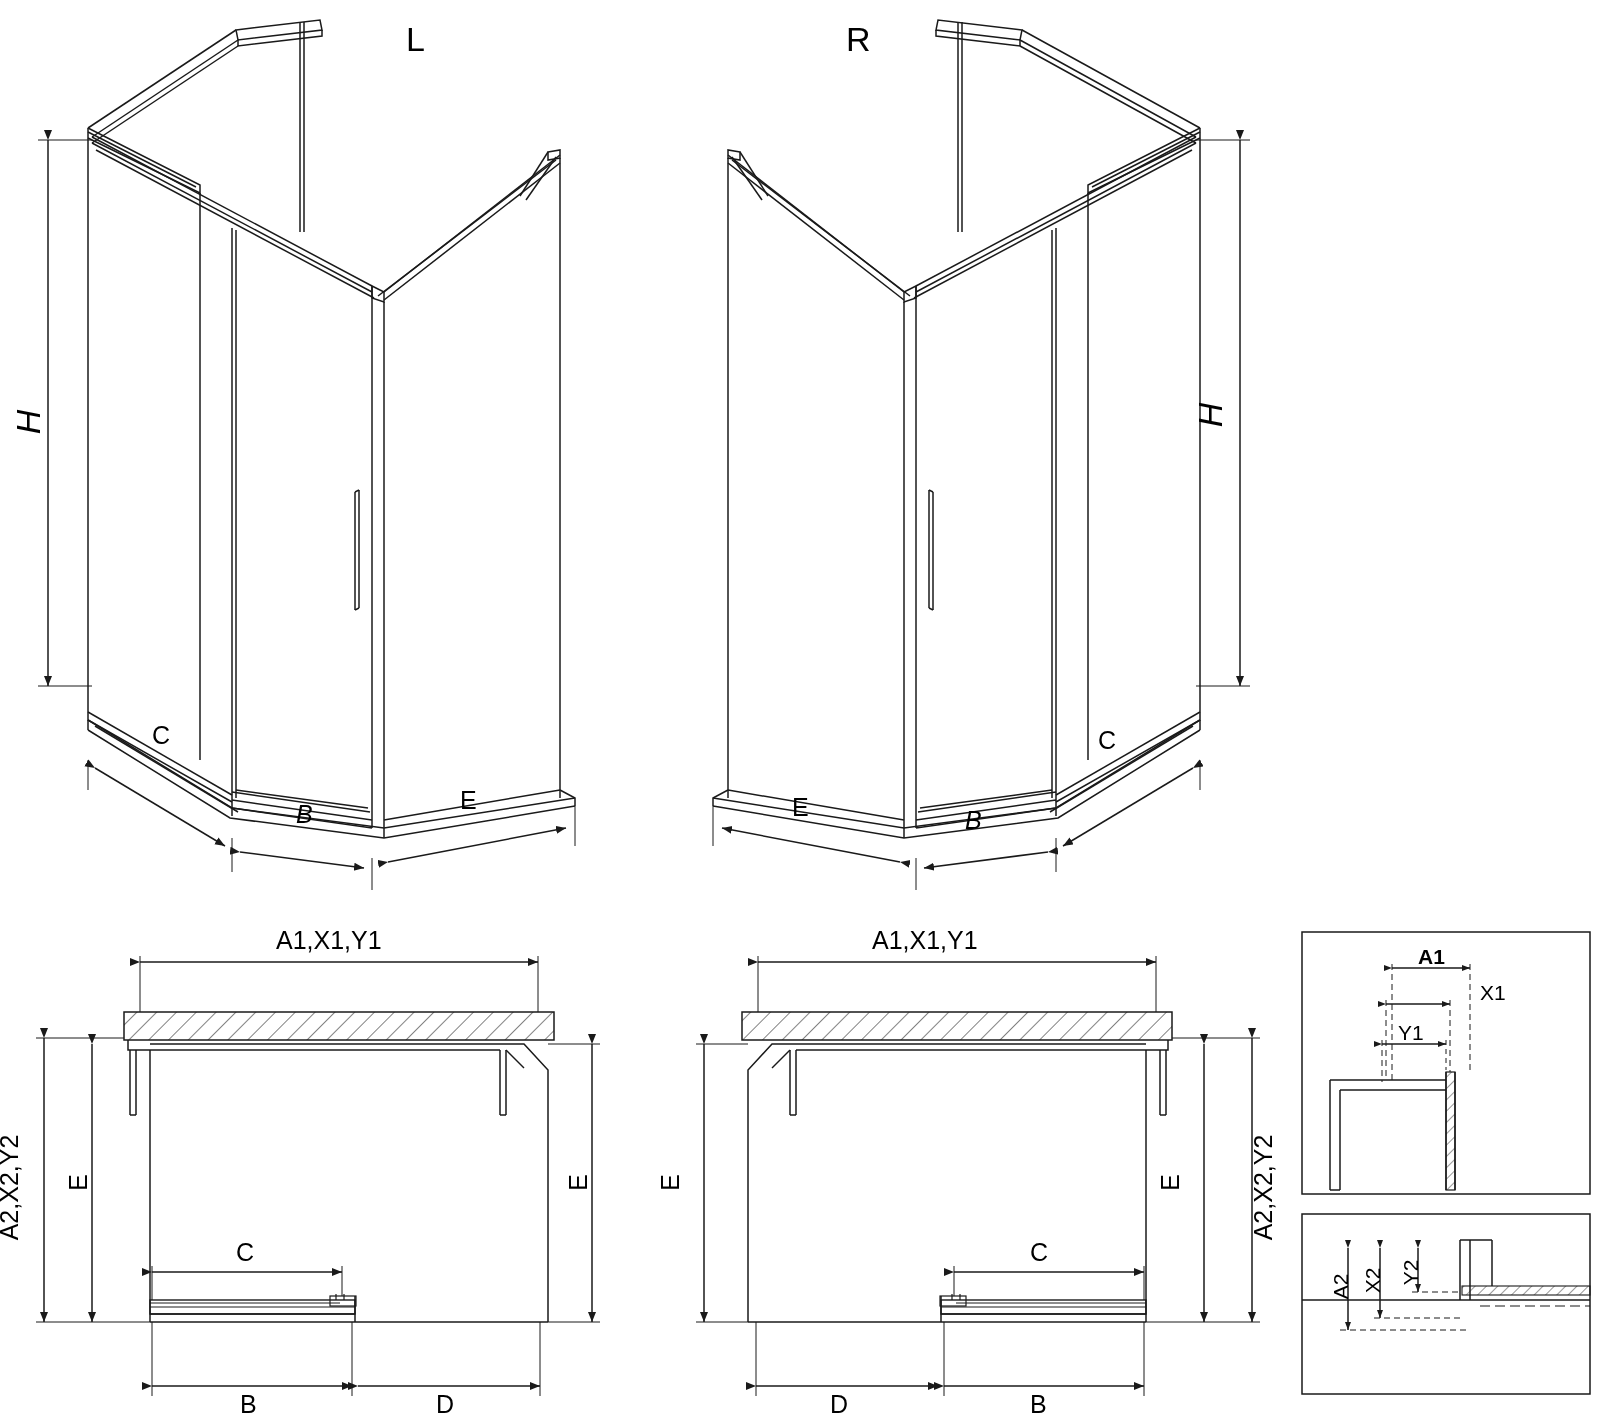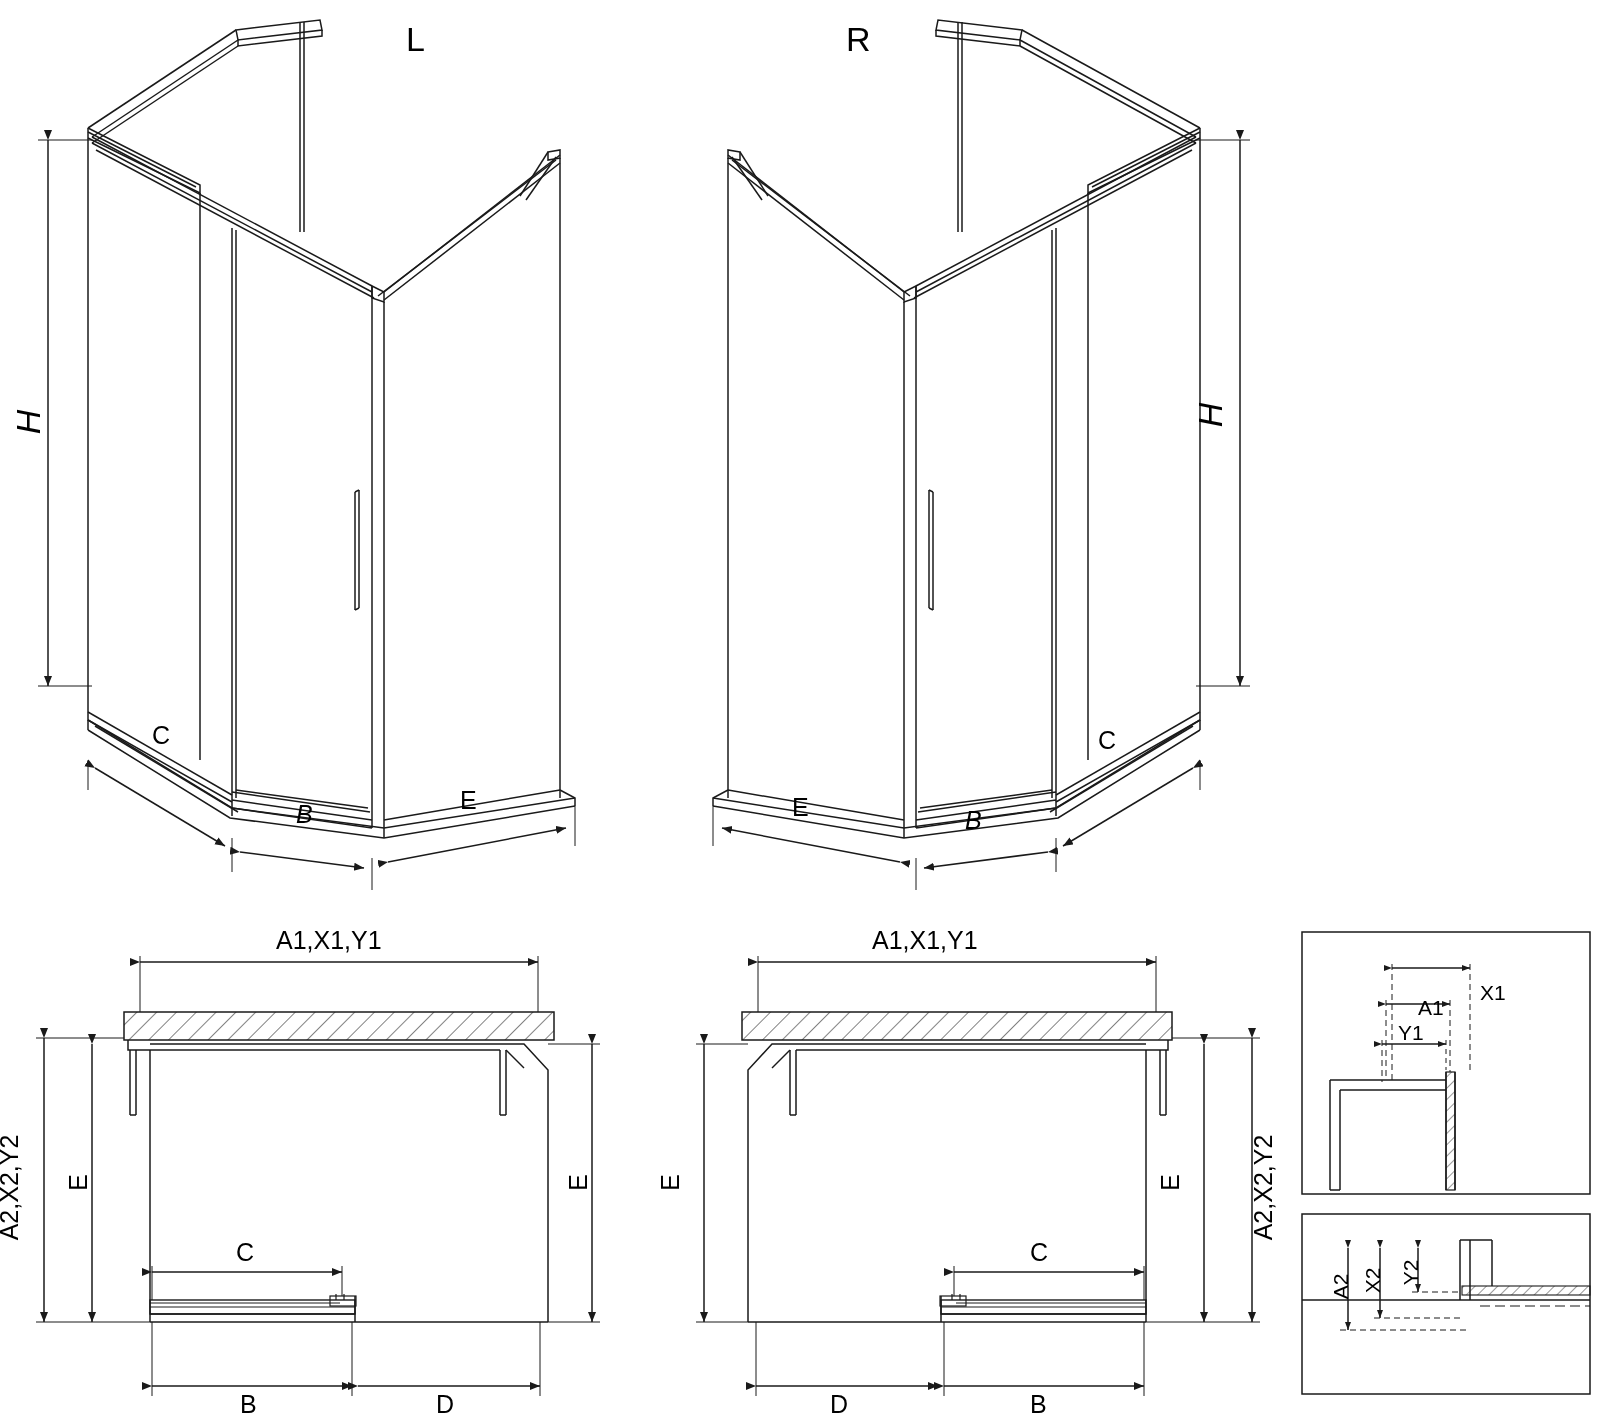--- a/index.html
+++ b/index.html
@@ -390,21 +390,21 @@
   <div class="lbl lbl-mid" style="left:436px; top:1392px;">D</div>
 
   <div class="lbl lbl-mid" style="left:872px; top:928px;">A1,X1,Y1</div>
   <div class="lbl lbl-mid rot90" style="left:1211px; top:1175px;">A2,X2,Y2</div>
   <div class="lbl lbl-mid rot90" style="left:662px; top:1170px;">E</div>
   <div class="lbl lbl-mid rot90" style="left:1162px; top:1170px;">E</div>
   <div class="lbl lbl-mid" style="left:1030px; top:1240px;">C</div>
   <div class="lbl lbl-mid" style="left:830px; top:1392px;">D</div>
   <div class="lbl lbl-mid" style="left:1030px; top:1392px;">B</div>
 
-  <div class="lbl lbl-sm" style="left:1418px; top:997px;">A1</div>
+  <div class="lbl lbl-sm" style="left:1418px; top:946px;font-weight:bold;">A1</div>
   <div class="lbl lbl-sm" style="left:1480px; top:982px;">X1</div>
   <div class="lbl lbl-sm" style="left:1398px; top:1022px;">Y1</div>
 
   <div class="lbl lbl-sm rot90" style="left:1328px; top:1276px;">A2</div>
   <div class="lbl lbl-sm rot90" style="left:1360px; top:1270px;">X2</div>
   <div class="lbl lbl-sm rot90" style="left:1398px; top:1262px;">Y2</div>
 
 </div>
 
 </body></html>

